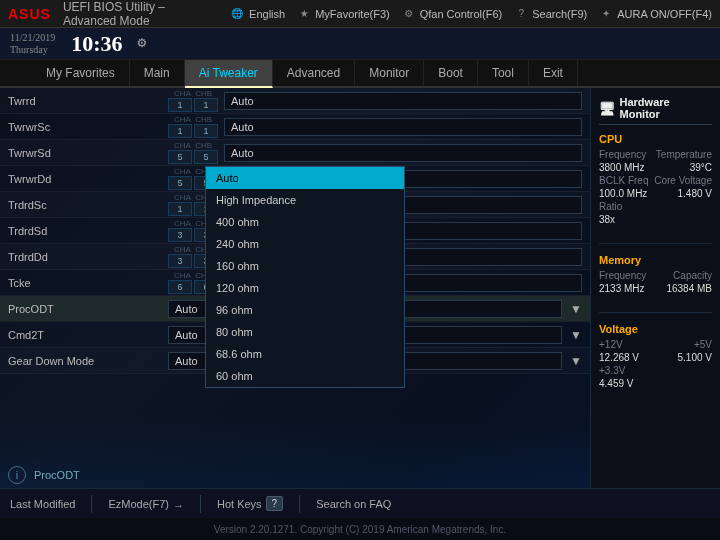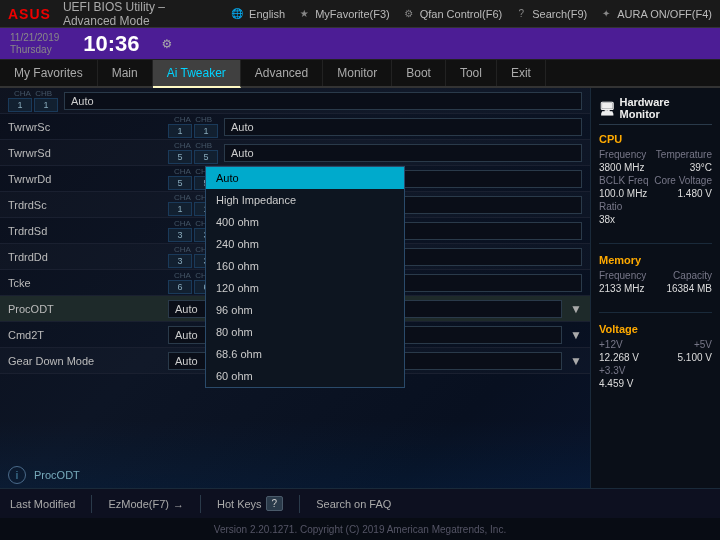--- a/index.html
+++ b/index.html
@@ -65,27 +65,28 @@
       align-items: center;
       justify-content: center;
       font-size: 10px;
       color: #888;
     }
 
     
     .datetime-bar {
       position: relative;
       z-index: 10;
-      background: #4c1d95;
+      background: #0f172a;
       height: 32px;
       display: flex;
       align-items: center;
       padding: 0 10px;
-      gap: 20px;
+      gap: 12px;
       border-bottom: 1px solid #222;
+      font-family: Liberation Serif, serif;
     }
     .datetime-text {
       font-size: 10px;
       color: #888;
       line-height: 1.2;
     }
     .datetime-clock {
       font-size: 22px;
       font-weight: bold;
       color: #fff;
@@ -98,20 +99,21 @@
 
     
     .nav-tabs {
       position: relative;
       z-index: 10;
       background: #111;
       height: 28px;
       display: flex;
       align-items: stretch;
       border-bottom: 2px solid #333;
+      padding-left: 32px;
     }
     .nav-tab {
       padding: 0 14px;
       display: flex;
       align-items: center;
       color: #aaa;
       font-size: 12px;
       cursor: pointer;
       border-right: 1px solid #222;
     }
@@ -388,20 +390,21 @@
   <div class="nav-tab">Tool</div>
   <div class="nav-tab">Exit</div>
 </div>
 
 <div class="main-layout">
 
   <div class="content-area">
     <div class="bios-table" style="position:relative;">
 
       <div class="bios-row">
+        <span class="row-label">Twrrd</span>
         <div class="chip-group">
           <div class="chip-header">CHA&nbsp;&nbsp;CHB</div>
           <div class="chip-row">
             <div class="chip-box">1</div>
             <div class="chip-box">1</div>
           </div>
         </div>
         <div class="row-value">Auto</div>
       </div>
 

